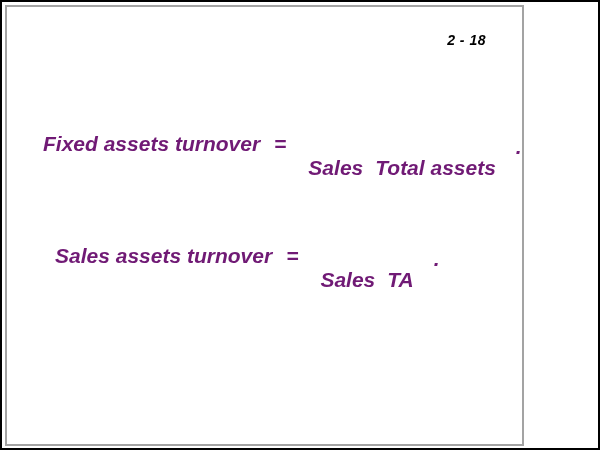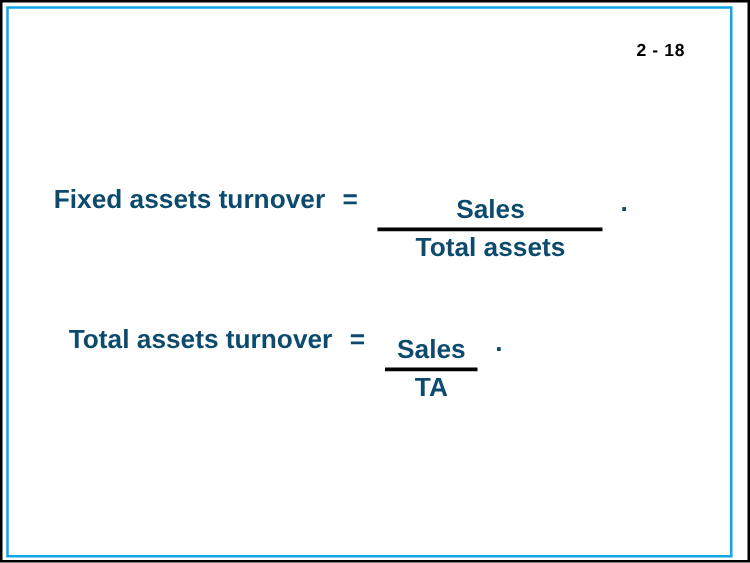--- a/index.html
+++ b/index.html
@@ -21,64 +21,65 @@
     height: 450px;
     background: #ffffff;
     border: 2px solid #000000;
     
   }
 
   #slide-frame {
     position: absolute;
     left: 3px;
     top: 3px;
-    width: 581px;
+    width: 519px;
     height: 441px;
     box-sizing: border-box;
-    border: 2px solid #0ea5e9;
+    border: 2px solid #a3a3a3;
     background: #ffffff;
+    font-style: italic;
   }
 
   #slide-number {
     position: absolute;
     right: 36px;
     top: 25px;
     font-size: 14px;
     font-weight: bold;
     color: #000000;
     letter-spacing: 0.5px;
     white-space: nowrap;
   }
 
   
   .equation {
     position: absolute;
     display: flex;
     align-items: center;
-    color: #0c4a6e;
+    color: #701a75;
     white-space: nowrap;
   }
 
   .eq-label {
     font-size: 21px;
     font-weight: bold;
     line-height: 1;
   }
 
   .eq-equals {
     font-size: 21px;
     font-weight: bold;
     line-height: 1;
     margin-left: 14px;
     margin-right: 16px;
   }
 
   .fraction {
     display: inline-flex;
-    flex-direction: column;
+    flex-direction: row;
     align-items: center;
     line-height: 1;
     margin-top: 48px;
   }
 
   .fraction .numerator,
   .fraction .denominator {
     font-size: 21px;
     font-weight: bold;
     line-height: 1.12;
@@ -133,21 +134,21 @@
       <span class="eq-equals">=</span>
       <span class="fraction">
         <span class="numerator">Sales</span>
         <span class="frac-bar"></span>
         <span class="denominator">Total assets</span>
       </span>
       <span class="eq-period">.</span>
     </div>
 
     <div class="equation" id="equation-total-assets-turnover">
-      <span class="eq-label">Total assets turnover</span>
+      <span class="eq-label">Sales assets turnover</span>
       <span class="eq-equals">=</span>
       <span class="fraction">
         <span class="numerator">Sales</span>
         <span class="frac-bar"></span>
         <span class="denominator">TA</span>
       </span>
       <span class="eq-period">.</span>
     </div>
 
   </div>

